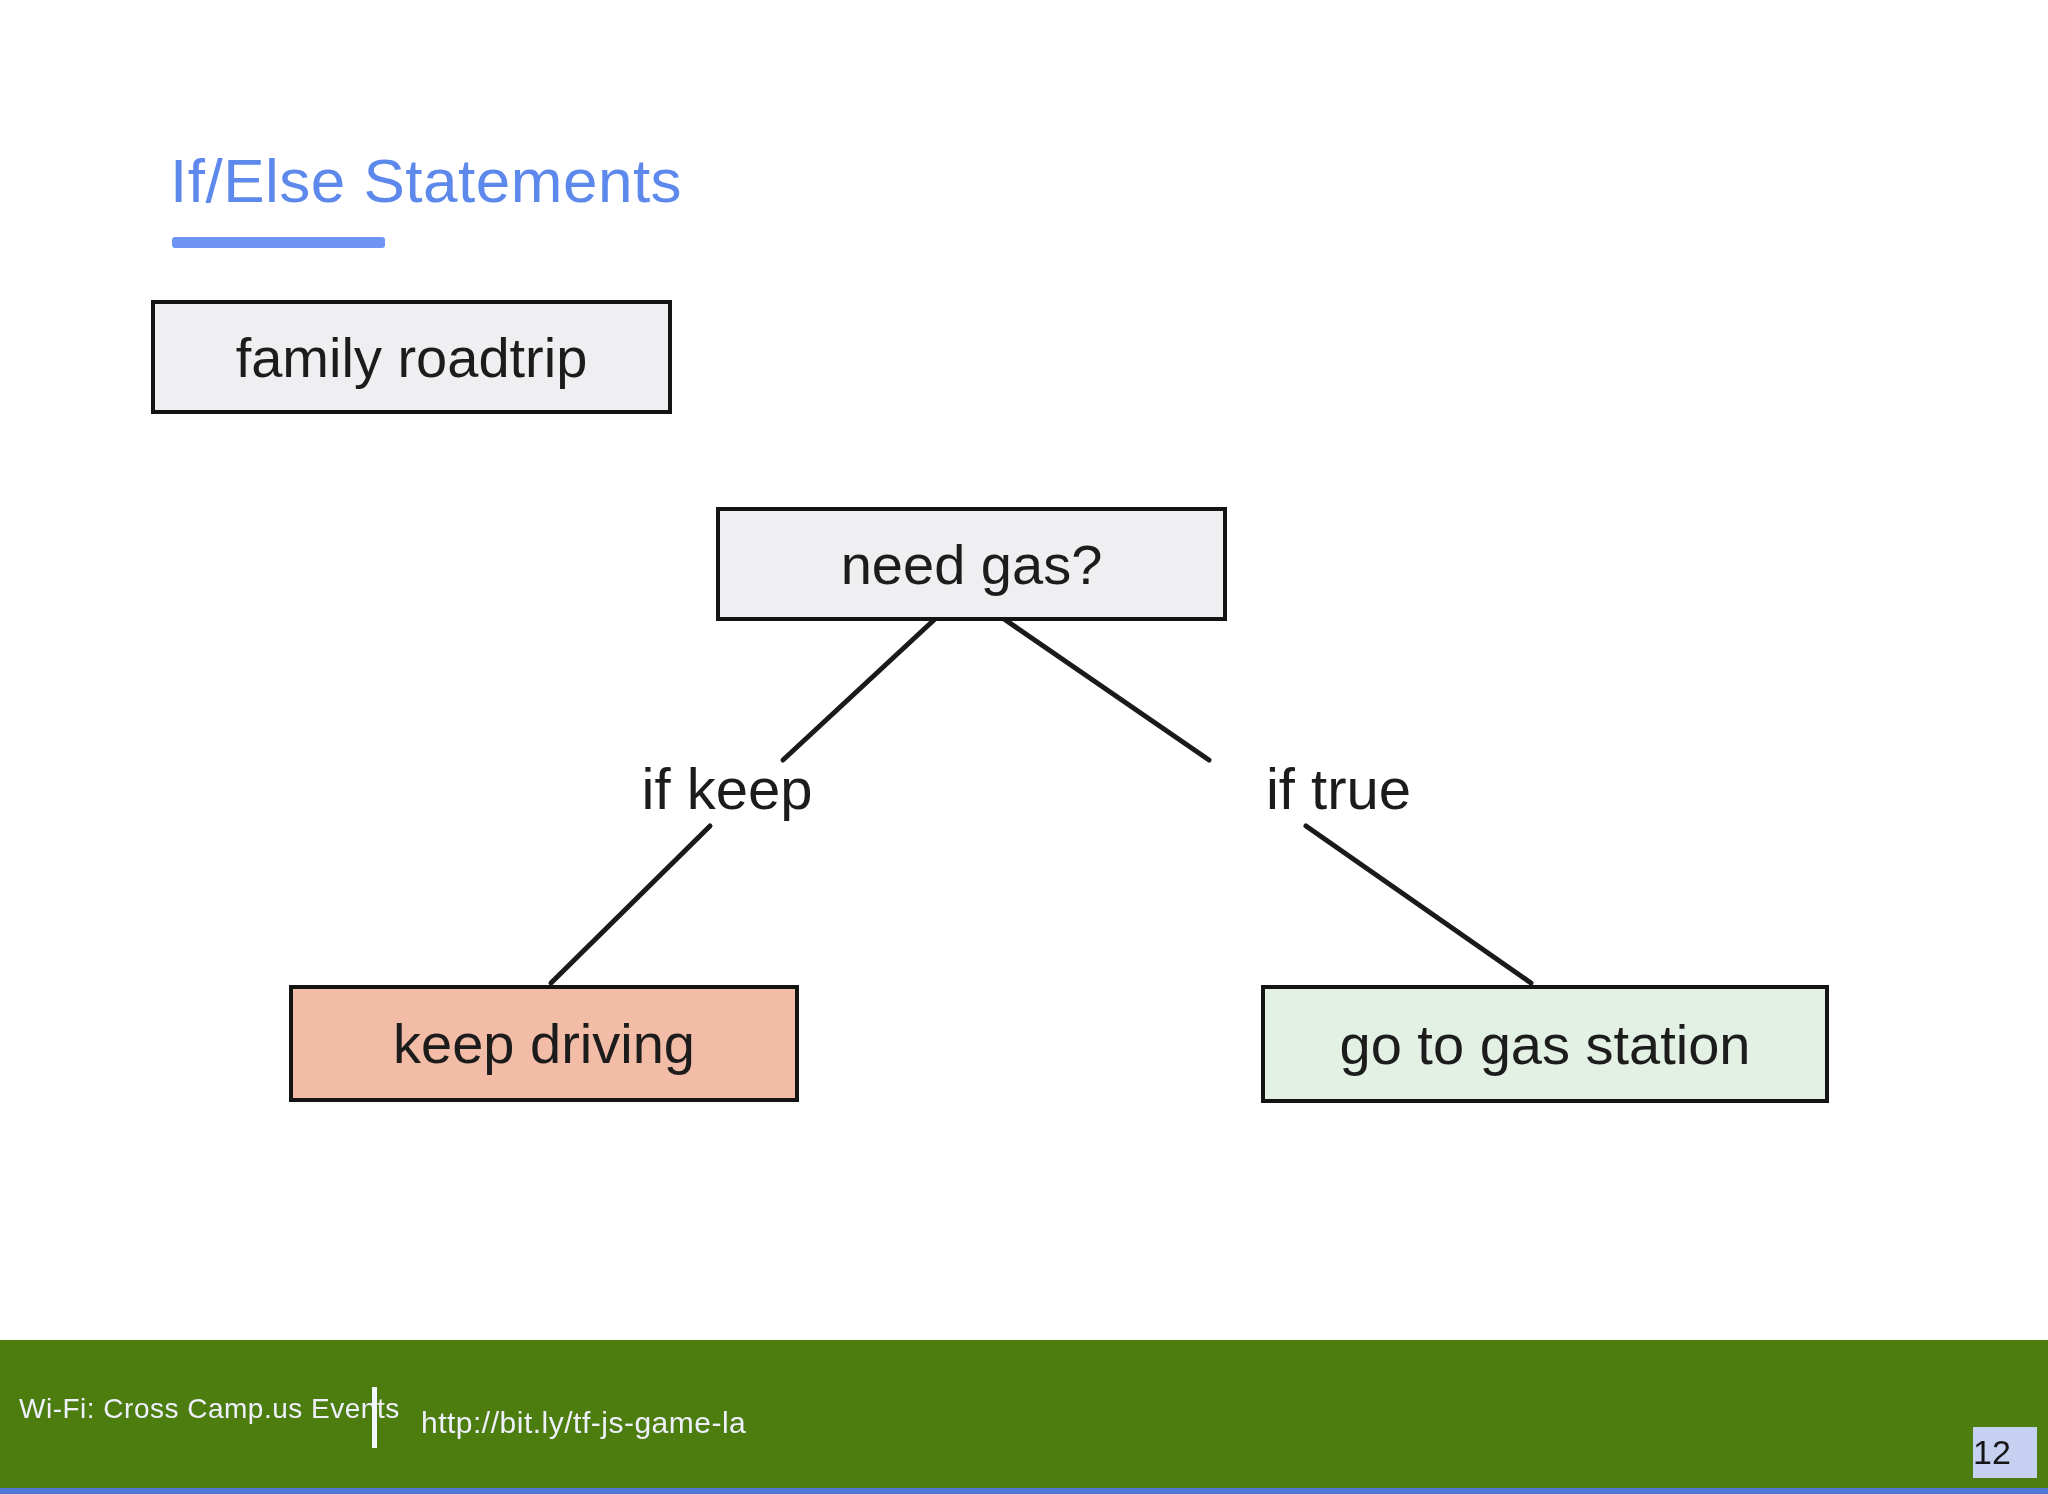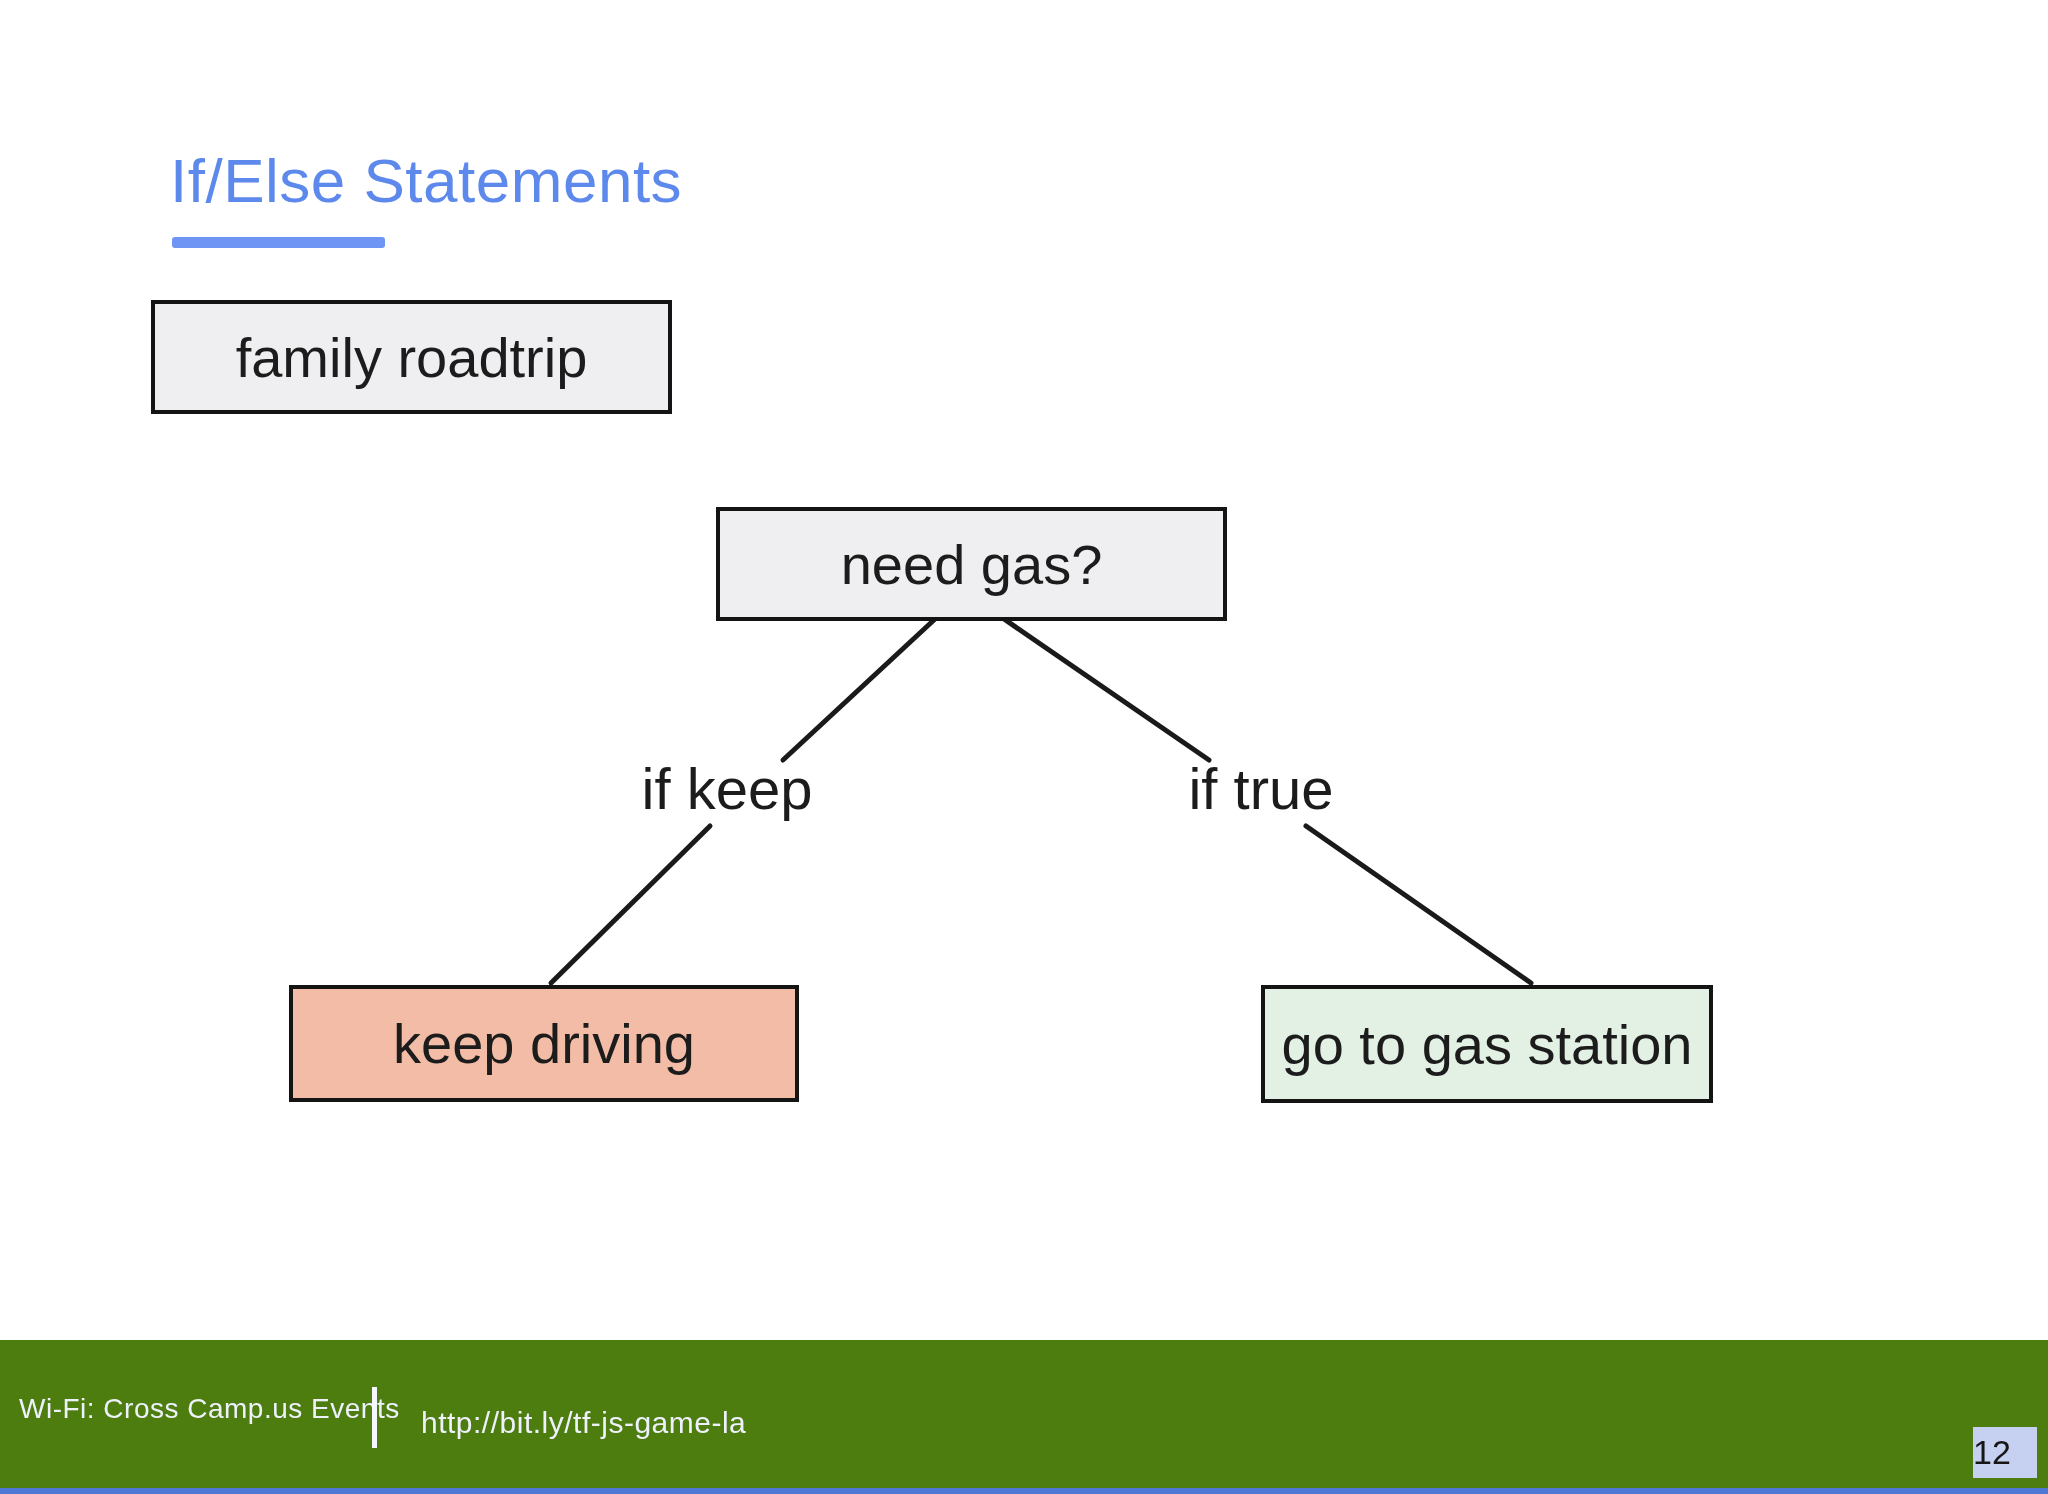--- a/index.html
+++ b/index.html
@@ -40,35 +40,35 @@
     display: flex;
     align-items: center;
     justify-content: center;
     font-size: 56px;
     color: #1c1c1c;
     white-space: nowrap;
   }
   .node-context  { left: 151px;  top: 300px; width: 521px; height: 114px; background: #efeef0; }
   .node-decision { left: 716px;  top: 507px; width: 511px; height: 114px; background: #efeef0; }
   .node-false    { left: 289px;  top: 985px; width: 510px; height: 117px; background: #f3bca7; }
-  .node-true     { left: 1261px; top: 985px; width: 452px; height: 118px; background: #e2f1e4; }
+  .node-true     { left: 1261px; top: 985px; width: 568px; height: 118px; background: #e2f1e4; }
 
   
   .branch-label {
     position: absolute;
     top: 760px;
     width: 300px;
     text-align: center;
     font-size: 58px;
     line-height: 1.0;
     color: #1c1c1c;
     white-space: nowrap;
   }
   .branch-label-false { left: 577px; }
-  .branch-label-true  { left: 1111px; }
+  .branch-label-true  { left: 1111px; text-align: right; }
 
   
   .connectors {
     position: absolute;
     left: 0; top: 0;
     width: 2048px; height: 1494px;
     pointer-events: none;
   }
   .connectors line {
     stroke: #1a1a1a;

